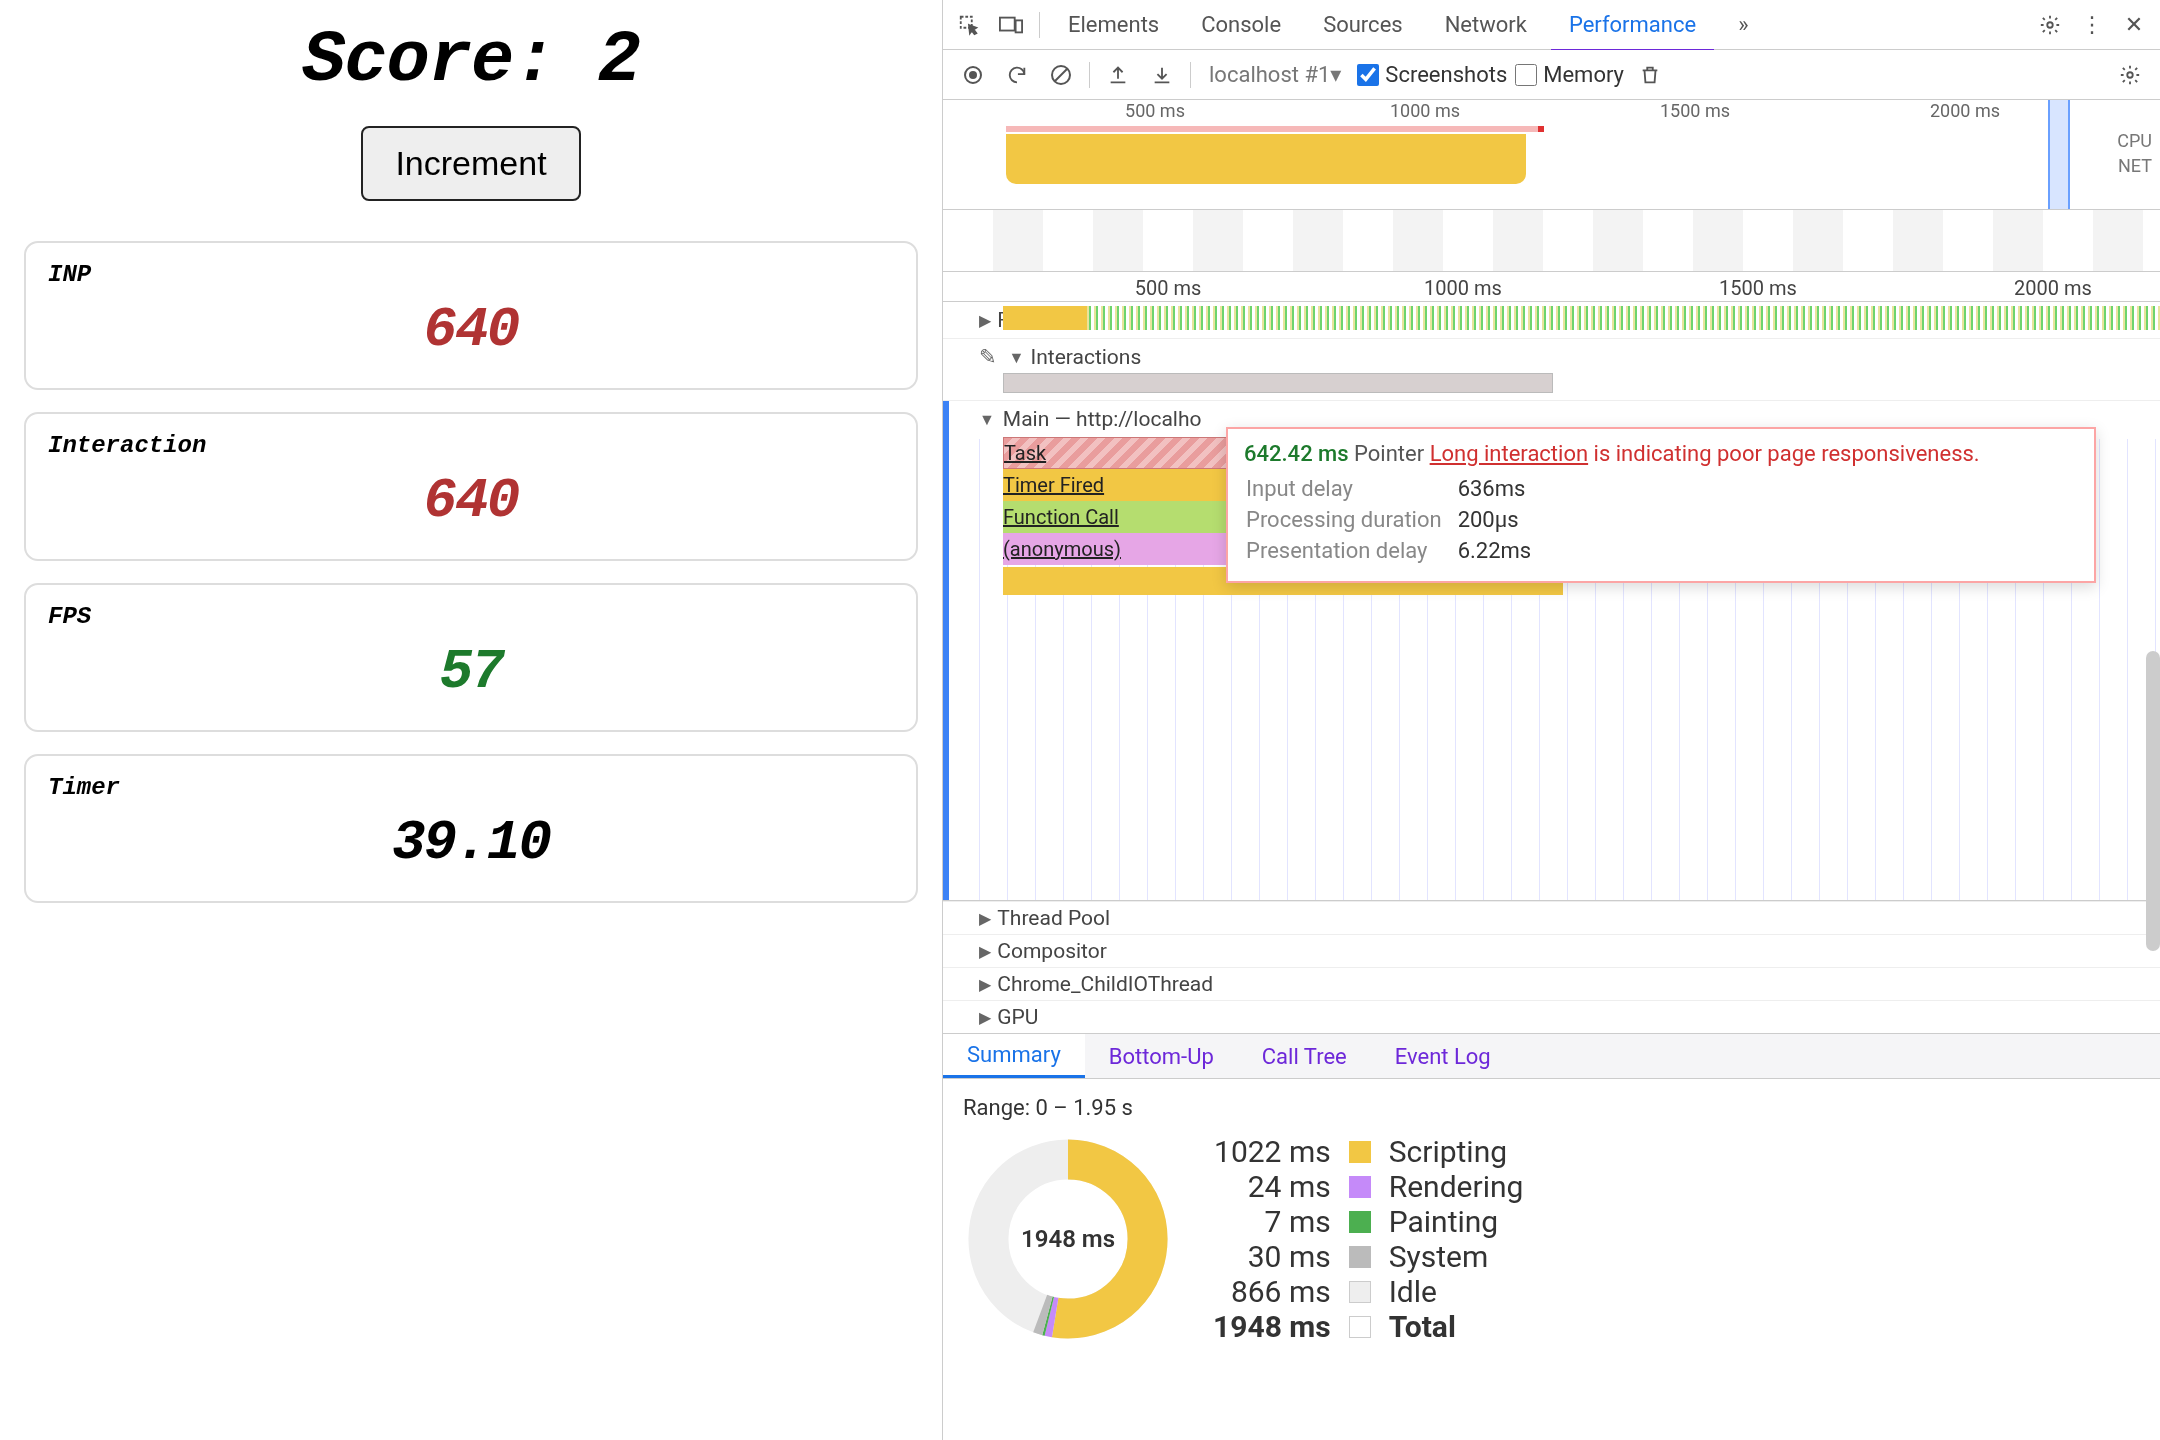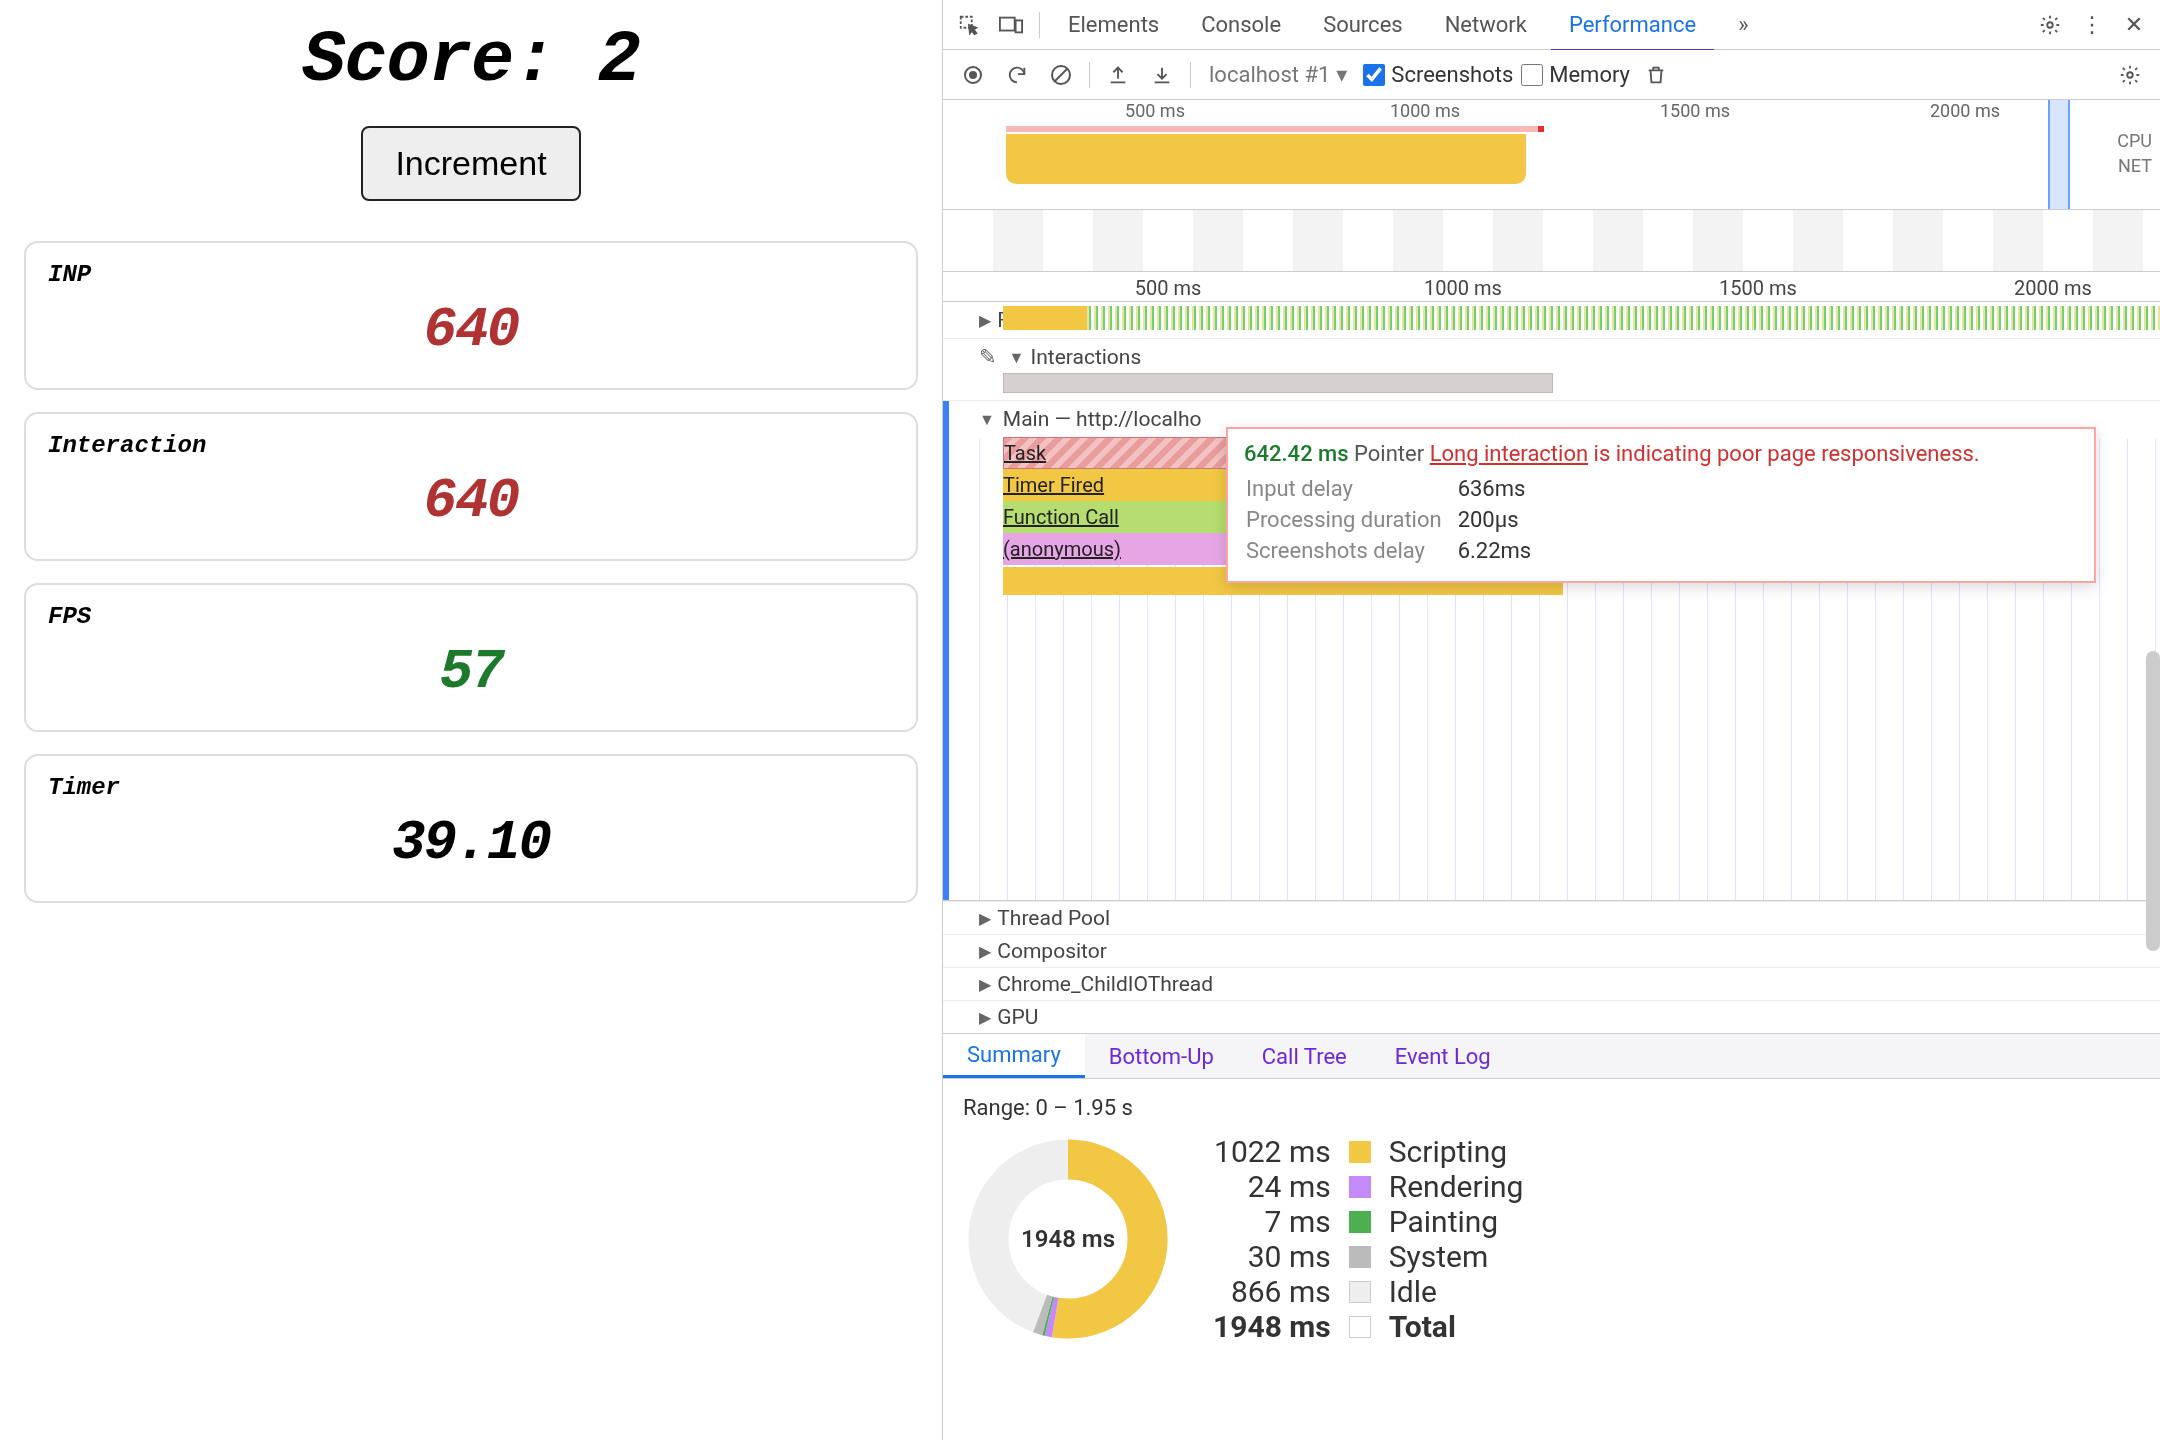--- a/index.html
+++ b/index.html
@@ -24,21 +24,21 @@
 .dt-tabs .icon-btn { width: 36px; height: 36px; display: flex; align-items: center; justify-content: center; color: #555; cursor: pointer; }
 .dt-tabs .sep { width: 1px; height: 26px; background: #ccc; margin: 0 4px; }
 .dt-tab { padding: 10px 18px; color: #555; cursor: pointer; height: 50px; display: flex; align-items: center; }
 .dt-tab.active { color: #1a73e8; border-bottom: 1px solid #6d28d9; }
 .dt-tabs .spacer { flex: 1; }
 
 
 .dt-toolbar { display: flex; align-items: center; gap: 8px; border-bottom: 1px solid #ccc; height: 50px; padding: 0 12px; }
 .dt-toolbar .icon-btn { width: 36px; height: 36px; display: flex; align-items: center; justify-content: center; color: #555; cursor: pointer; }
 .dt-toolbar .sep { width: 1px; height: 26px; background: #ccc; margin: 0 2px; }
-.profile-select { color: #777; padding: 4px 8px; display: flex; align-items: center; gap: 6px; cursor: pointer; }
+.profile-select { color: #777; padding: 4px 8px; display: flex; align-items: center; cursor: pointer; }
 .cb { display: flex; align-items: center; gap: 6px; cursor: pointer; }
 .cb input { width: 22px; height: 22px; accent-color: #1a73e8; }
 
 
 .overview { position: relative; border-bottom: 1px solid #ccc; height: 110px; background: #fff; }
 .overview .ruler { position: absolute; top: 0; left: 32px; right: 0; height: 22px; display: flex; font-size: 18px; color: #666; }
 .overview .ruler span { position: absolute; transform: translateX(-50%); }
 .overview .yellow-block { position: absolute; left: 63px; width: 520px; top: 34px; height: 50px; background: #f2c744; border-radius: 0 0 10px 10px; }
 .overview .red-bar { position: absolute; left: 63px; width: 535px; top: 26px; height: 6px; background: #f6b8b8; }
 .overview .red-tip { position: absolute; left: 595px; width: 6px; top: 26px; height: 6px; background: #e03131; }
@@ -304,21 +304,21 @@
           <tbody>
               <tr>
                 <td>Input delay</td>
                 <td class="v">636ms</td>
               </tr>
           <tr>
                 <td>Processing duration</td>
                 <td class="v">200µs</td>
               </tr>
           <tr>
-                <td>Screenshots delay</td>
+                <td>Presentation delay</td>
                 <td class="v">6.22ms</td>
               </tr>
         </tbody>
           </table>
       </div>
     </div>
 
     <div class="scrollbar-stub"></div>
   </div>
 

